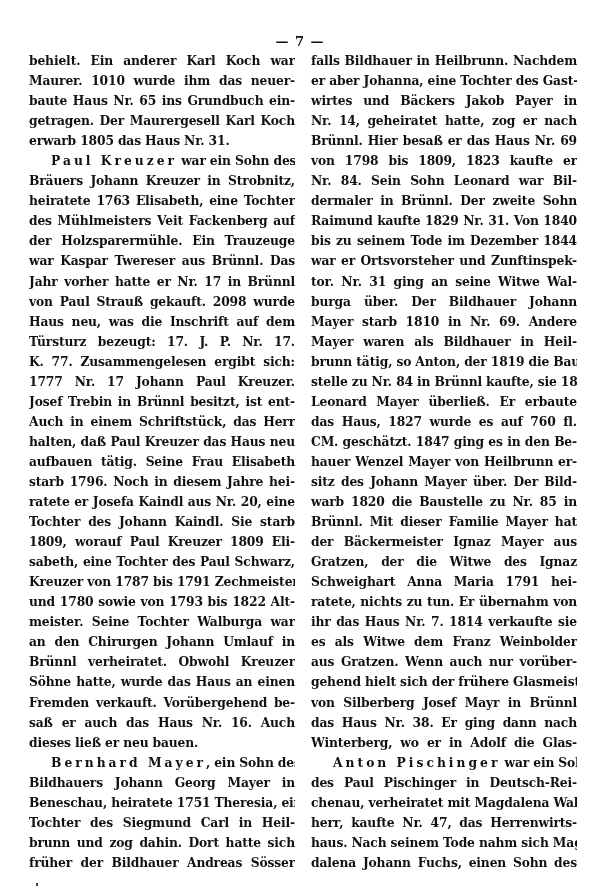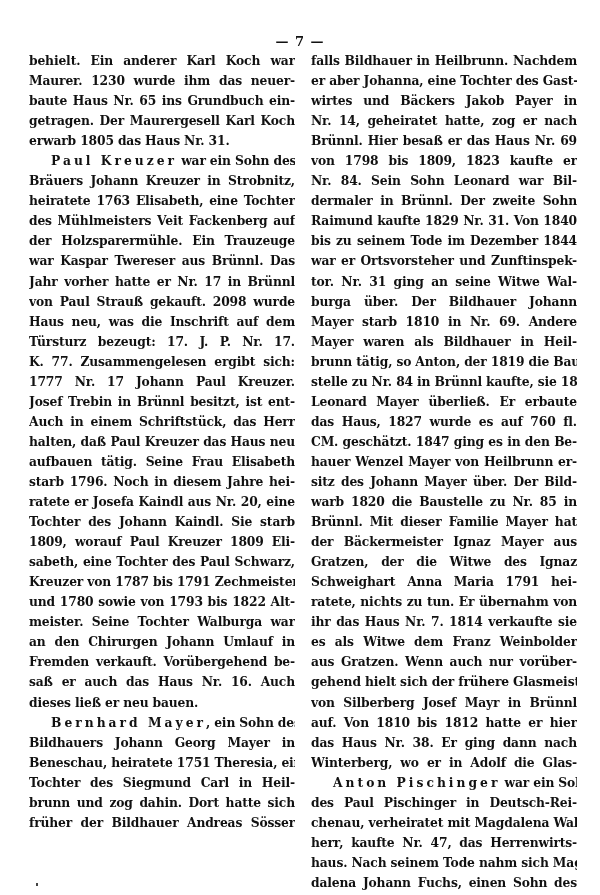--- a/index.html
+++ b/index.html
@@ -62,21 +62,21 @@
       background: #444;
     }
   </style>
 </head>
 <body>
 
 <div class="page-header">— 7 —</div>
 
 <div class="column col-left" id="col-left">
     <span class="line">behielt. Ein anderer Karl Koch war</span>
-    <span class="line">Maurer. 1230 wurde ihm das neuer-</span>
+    <span class="line">Maurer. 1010 wurde ihm das neuer-</span>
     <span class="line">baute Haus Nr. 65 ins Grundbuch ein-</span>
     <span class="line">getragen. Der Maurergesell Karl Koch</span>
     <span class="line last">erwarb 1805 das Haus Nr. 31.</span>
     <span class="line indent"><span class="spaced">Paul Kreuzer</span><span> war ein Sohn des</span></span>
     <span class="line">Bräuers Johann Kreuzer in Strobnitz,</span>
     <span class="line">heiratete 1763 Elisabeth, eine Tochter</span>
     <span class="line">des Mühlmeisters Veit Fackenberg auf</span>
     <span class="line">der Holzsparermühle. Ein Trauzeuge</span>
     <span class="line">war Kaspar Twereser aus Brünnl. Das</span>
     <span class="line">Jahr vorher hatte er Nr. 17 in Brünnl</span>
@@ -91,20 +91,22 @@
     <span class="line">aufbauen tätig. Seine Frau Elisabeth</span>
     <span class="line">starb 1796. Noch in diesem Jahre hei-</span>
     <span class="line">ratete er Josefa Kaindl aus Nr. 20, eine</span>
     <span class="line">Tochter des Johann Kaindl. Sie starb</span>
     <span class="line">1809, worauf Paul Kreuzer 1809 Eli-</span>
     <span class="line">sabeth, eine Tochter des Paul Schwarz,</span>
     <span class="line">Kreuzer von 1787 bis 1791 Zechmeister</span>
     <span class="line">und 1780 sowie von 1793 bis 1822 Alt-</span>
     <span class="line">meister. Seine Tochter Walburga war</span>
     <span class="line">an den Chirurgen Johann Umlauf in</span>
+    <span class="line">Brünnl verheiratet. Obwohl Kreuzer</span>
+    <span class="line">Söhne hatte, wurde das Haus an einen</span>
     <span class="line">Fremden verkauft. Vorübergehend be-</span>
     <span class="line">saß er auch das Haus Nr. 16. Auch</span>
     <span class="line last">dieses ließ er neu bauen.</span>
     <span class="line indent"><span class="spaced">Bernhard Mayer</span><span>, ein Sohn des</span></span>
     <span class="line">Bildhauers Johann Georg Mayer in</span>
     <span class="line">Beneschau, heiratete 1751 Theresia, eine</span>
     <span class="line">Tochter des Siegmund Carl in Heil-</span>
     <span class="line">brunn und zog dahin. Dort hatte sich</span>
     <span class="line">früher der Bildhauer Andreas Sösser</span>
   </div>
@@ -135,21 +137,20 @@
     <span class="line">Brünnl. Mit dieser Familie Mayer hat</span>
     <span class="line">der Bäckermeister Ignaz Mayer aus</span>
     <span class="line">Gratzen, der die Witwe des Ignaz</span>
     <span class="line">Schweighart Anna Maria 1791 hei-</span>
     <span class="line">ratete, nichts zu tun. Er übernahm von</span>
     <span class="line">ihr das Haus Nr. 7. 1814 verkaufte sie</span>
     <span class="line">es als Witwe dem Franz Weinbolder</span>
     <span class="line">aus Gratzen. Wenn auch nur vorüber-</span>
     <span class="line">gehend hielt sich der frühere Glasmeister</span>
     <span class="line">von Silberberg Josef Mayr in Brünnl</span>
-    <span class="line">auf. Von 1810 bis 1812 hatte er hier</span>
     <span class="line">das Haus Nr. 38. Er ging dann nach</span>
     <span class="line">Winterberg, wo er in Adolf die Glas-</span>
     <span class="line indent"><span class="spaced">Anton Pischinger</span><span> war ein Sohn</span></span>
     <span class="line">des Paul Pischinger in Deutsch-Rei-</span>
     <span class="line">chenau, verheiratet mit Magdalena Wald-</span>
     <span class="line">herr, kaufte Nr. 47, das Herrenwirts-</span>
     <span class="line">haus. Nach seinem Tode nahm sich Mag-</span>
     <span class="line">dalena Johann Fuchs, einen Sohn des</span>
   </div>
 

